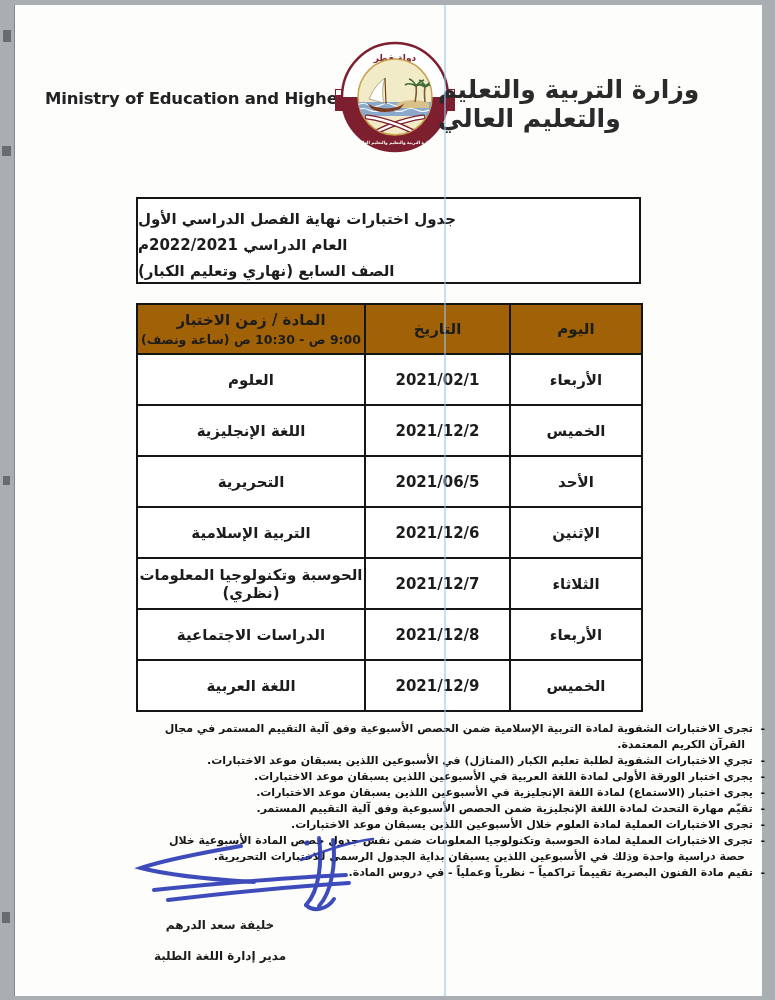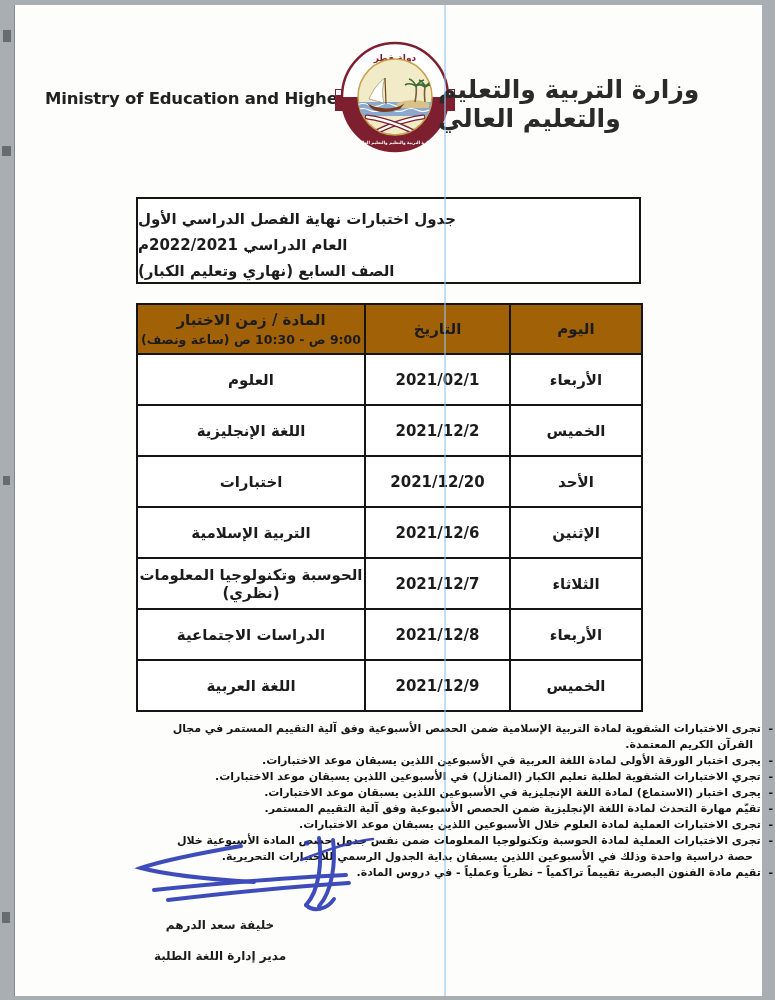--- a/index.html
+++ b/index.html
@@ -62,21 +62,21 @@
   .exam-table td { font-size:15px; }
   .date-cell { direction:ltr; font-size:14.5px; }
   .th-sub2 { font-size:12.5px; margin-top:3px; }
 
   
   .notes {
     position:absolute; top:716px; left:134px; width:612px;
     direction:rtl; text-align:right;
     font-size:11px; font-weight:bold; line-height:16px; color:#141414;
   }
-  .note { padding-right:8px; text-indent:-20px; }
+  .note { padding-right:16px; text-indent:-20px; }
   .note::before { content:"-\00a0\00a0"; }
 
   
   .signature-svg { position:absolute; left:111px; top:828px; }
   .signatory {
     position:absolute; left:85px; top:905px; width:240px;
     direction:rtl; text-align:center;
     font-weight:bold; font-size:12px; line-height:31px;
   }
 </style>
@@ -168,22 +168,22 @@
         <td class="date-cell">2021/02/1</td>
         <td>العلوم</td>
       </tr>
       <tr>
         <td>الخميس</td>
         <td class="date-cell">2021/12/2</td>
         <td>اللغة الإنجليزية</td>
       </tr>
       <tr>
         <td>الأحد</td>
-        <td class="date-cell">2021/12/20</td>
-        <td>اختبارات</td>
+        <td class="date-cell">2021/06/5</td>
+        <td>التحريرية</td>
       </tr>
       <tr>
         <td>الإثنين</td>
         <td class="date-cell">2021/12/6</td>
         <td>التربية الإسلامية</td>
       </tr>
       <tr>
         <td>الثلاثاء</td>
         <td class="date-cell">2021/12/7</td>
         <td>الحوسبة وتكنولوجيا المعلومات (نظري)</td>
@@ -196,22 +196,22 @@
       <tr>
         <td>الخميس</td>
         <td class="date-cell">2021/12/9</td>
         <td>اللغة العربية</td>
       </tr>
     </tbody>
   </table>
 
   <div class="notes">
     <div class="note">تجرى الاختبارات الشفوية لمادة التربية الإسلامية ضمن الحصص الأسبوعية وفق آلية التقييم المستمر في مجال القرآن الكريم المعتمدة.</div>
+    <div class="note">تجري الاختبارات الشفوية لطلبة تعليم الكبار (المنازل) في الأسبوعين اللذين يسبقان موعد الاختبارات.</div>
     <div class="note">يجرى اختبار الورقة الأولى لمادة اللغة العربية في الأسبوعين اللذين يسبقان موعد الاختبارات.</div>
-    <div class="note">تجري الاختبارات الشفوية لطلبة تعليم الكبار (المنازل) في الأسبوعين اللذين يسبقان موعد الاختبارات.</div>
     <div class="note">يجرى اختبار (الاستماع) لمادة اللغة الإنجليزية في الأسبوعين اللذين يسبقان موعد الاختبارات.</div>
     <div class="note">تقيّم مهارة التحدث لمادة اللغة الإنجليزية ضمن الحصص الأسبوعية وفق آلية التقييم المستمر.</div>
     <div class="note">تجرى الاختبارات العملية لمادة العلوم خلال الأسبوعين اللذين يسبقان موعد الاختبارات.</div>
     <div class="note">تجرى الاختبارات العملية لمادة الحوسبة وتكنولوجيا المعلومات ضمن نفس جدول حصص المادة الأسبوعية خلال حصة دراسية واحدة وذلك في الأسبوعين اللذين يسبقان بداية الجدول الرسمي للاختبارات التحريرية.</div>
     <div class="note">تقيم مادة الفنون البصرية تقييماً تراكمياً – نظرياً وعملياً - في دروس المادة.</div>
   </div>
 
   <svg class="signature-svg" width="250" height="82" viewBox="0 0 250 82">
     <g stroke="#2e3eb6" stroke-width="4" fill="none" stroke-linecap="round" opacity="0.92">
       <path d="M115,13 C75,20 35,28 15,35 C45,43 95,47 128,49"></path>

